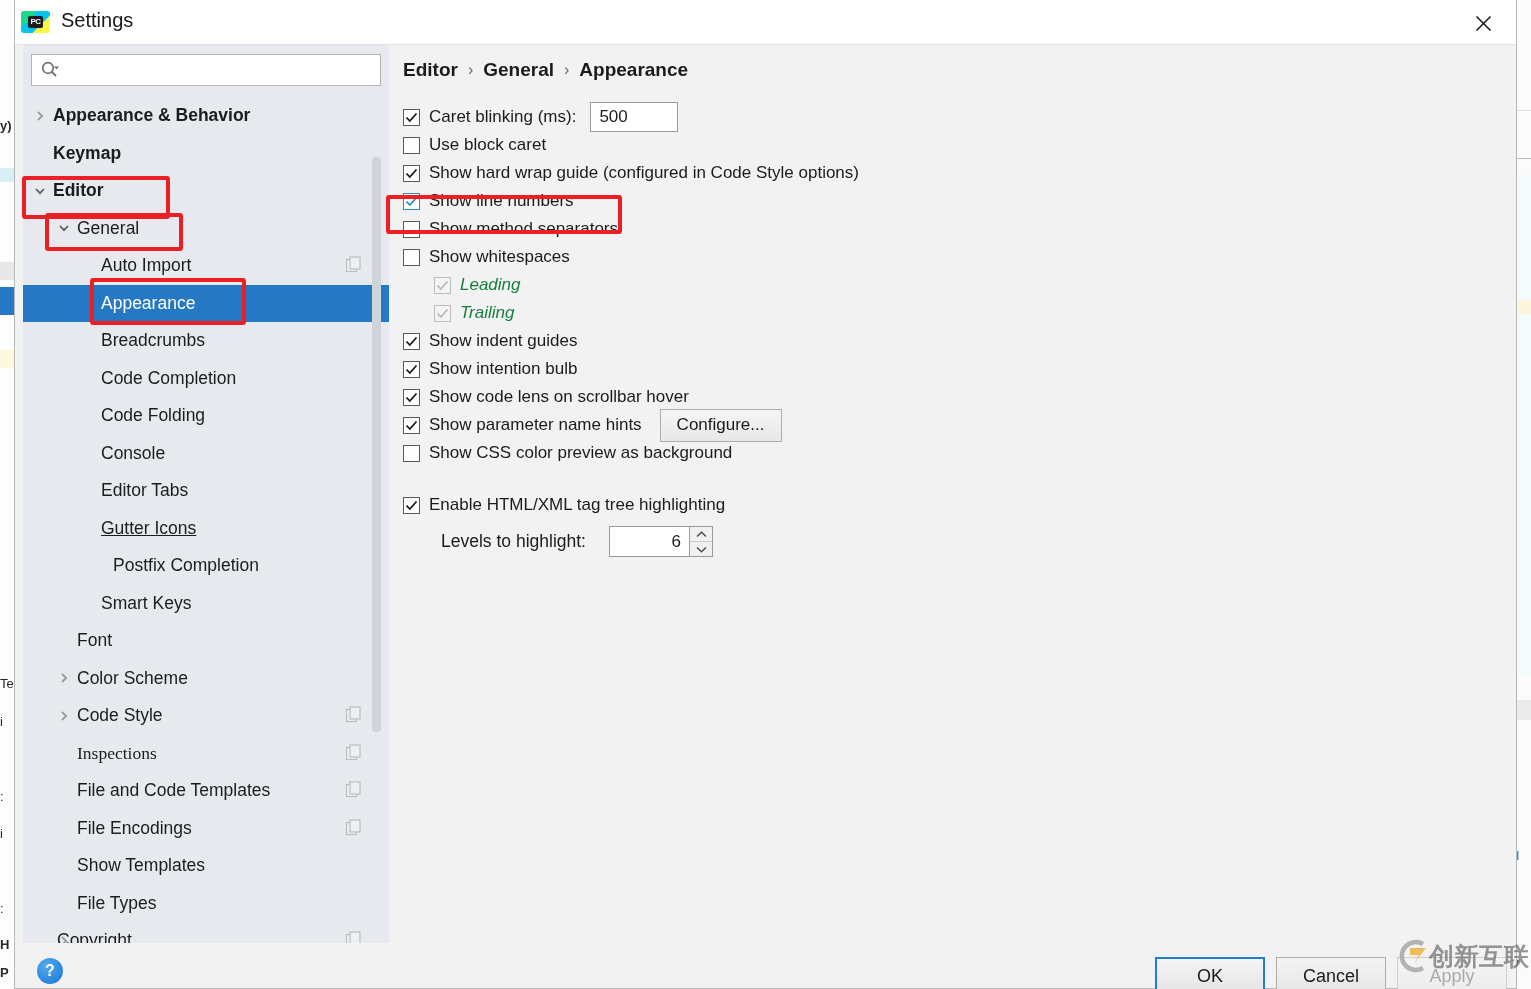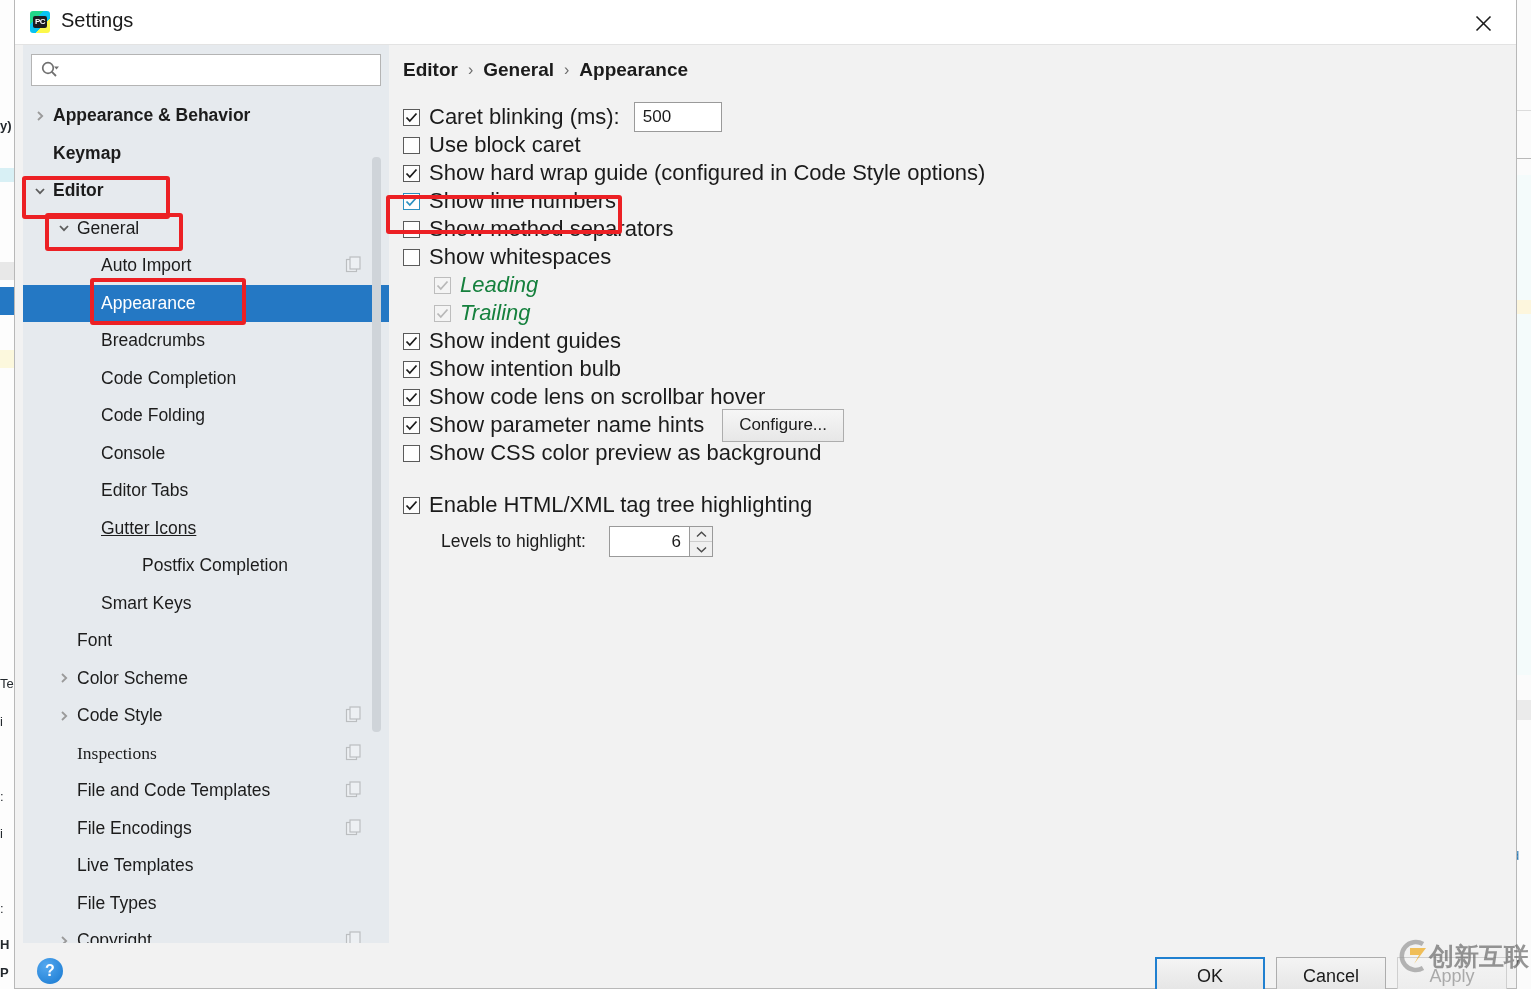--- a/index.html
+++ b/index.html
@@ -22,21 +22,21 @@
   .dialog{
     position:absolute;left:14px;top:0px;width:1503px;height:989px;
     background:#f2f2f2;border:1px solid #b8b8b8;border-top:none;
     box-sizing:border-box;
   }
   .titlebar{
     position:absolute;left:0;top:0;width:1501px;height:45px;
     background:#ffffff;border-bottom:1px solid #e3e3e3;box-sizing:border-box;
   }
   .title-ico{
-    position:absolute;left:15px;top:11px;width:20px;height:22px;border-radius:3px;
+    position:absolute;left:6px;top:11px;width:29px;height:22px;border-radius:3px;
     background:linear-gradient(135deg,#21d789 0%,#21d789 33%,#07c3f2 33%,#07c3f2 66%,#fcf84a 66%,#fcf84a 100%);
     display:flex;align-items:center;justify-content:center;
   }
   .title-ico span{font-size:8px;font-weight:bold;color:#111;line-height:1;letter-spacing:-0.5px;
     background:#1b1b20;color:#fff;border-radius:2px;padding:2px 2px;}
   .title-text{position:absolute;left:46px;top:9px;font-size:20px;color:#1a1a1a;}
   .close-btn{position:absolute;right:10px;top:6px;width:46px;height:34px;display:flex;align-items:center;justify-content:center;cursor:pointer;}
   .close-btn svg{display:block;}
 
   
@@ -62,21 +62,21 @@
   .crumbs .sep{font-size:16px;color:#6d6d6d;}
 
   .opts{position:absolute;left:14px;top:58px;right:10px;}
   .row{display:flex;align-items:center;height:28px;margin-bottom:0px;}
   .row.gap{margin-top:24px;}
   .cb{width:17px;height:17px;border:1px solid #5a5a5a;background:#fdfdfd;box-sizing:border-box;
       display:inline-flex;align-items:center;justify-content:center;margin-right:9px;flex:none;cursor:pointer;}
   .cb.focus{border-color:#2a8fc0;}
   .cb.dis{border-color:#bdbdbd;background:#f4f4f4;}
   .cb svg{display:block;}
-  .lab{font-size:22px;color:#1b1b1b;white-space:nowrap;}
+  .lab{font-size:17px;color:#1b1b1b;white-space:nowrap;}
   .lab.dis{color:#15803d;font-style:italic;}
 
   .txtfield{width:88px;height:30px;border:1px solid #9a9a9a;background:#fff;box-sizing:border-box;
     font-size:17px;font-family:"Liberation Sans",sans-serif;padding:0 8px;color:#1b1b1b;outline:none;margin-left:14px;}
 
   .btn{border:1px solid #adadad;background:linear-gradient(#f6f6f6,#e7e7e7);box-sizing:border-box;
     font-size:17px;font-family:"Liberation Sans",sans-serif;color:#1b1b1b;cursor:pointer;}
   .btn-configure{height:33px;padding:0 16px;margin-left:18px;}
 
   .sub-row{display:flex;align-items:center;height:33px;margin-left:38px;}
@@ -215,21 +215,21 @@
           <div class="tnode">
             <span class="lbl" style="margin-left: 78px;">Console</span>
           </div>
           <div class="tnode">
             <span class="lbl" style="margin-left: 78px;">Editor Tabs</span>
           </div>
           <div class="tnode">
             <span class="lbl" style="margin-left: 78px; text-decoration: underline;">Gutter Icons</span>
           </div>
           <div class="tnode">
-            <span class="lbl" style="margin-left: 119px;">Postfix Completion</span>
+            <span class="lbl" style="margin-left: 90px;">Postfix Completion</span>
           </div>
           <div class="tnode">
             <span class="lbl" style="margin-left: 78px;">Smart Keys</span>
           </div>
           <div class="tnode">
             <span class="lbl" style="margin-left: 54px;">Font</span>
           </div>
           <div class="tnode">
             <span class="arrow" style="left: 32px;">
               <svg width="12" height="12" viewBox="0 0 12 12">
@@ -265,32 +265,32 @@
               </svg></span>
           </div>
           <div class="tnode">
             <span class="lbl" style="margin-left: 54px;">File Encodings</span>
             <span class="copyico"><svg width="18" height="18" viewBox="0 0 18 18">
                 <rect x="1.5" y="3.5" width="10" height="12" fill="#fff" stroke="#5a5a5a" stroke-width="1.2"></rect>
                 <rect x="5" y="1" width="10" height="12" fill="#fff" stroke="#5a5a5a" stroke-width="1.2"></rect>
               </svg></span>
           </div>
           <div class="tnode">
-            <span class="lbl" style="margin-left: 54px;">Live Templates</span>
+            <span class="lbl" style="margin-left: 54px;">Show Templates</span>
           </div>
           <div class="tnode">
             <span class="lbl" style="margin-left: 54px;">File Types</span>
           </div>
           <div class="tnode">
             <span class="arrow" style="left: 32px;">
               <svg width="12" height="12" viewBox="0 0 12 12">
                 <polyline points="4,2 8.2,6 4,10" fill="none" stroke="#9a9a9a" stroke-width="1.8"></polyline>
               </svg>
             </span>
-            <span class="lbl" style="margin-left: 54px;">Copyright</span>
+            <span class="lbl" style="margin-left: 34px;">Copyright</span>
             <span class="copyico"><svg width="18" height="18" viewBox="0 0 18 18">
                 <rect x="1.5" y="3.5" width="10" height="12" fill="#fff" stroke="#5a5a5a" stroke-width="1.2"></rect>
                 <rect x="5" y="1" width="10" height="12" fill="#fff" stroke="#5a5a5a" stroke-width="1.2"></rect>
               </svg></span>
           </div>
         </div>
       <div class="tree-scroll-track">
         <div class="tree-scrollbar"></div>
       </div>
     </div>

